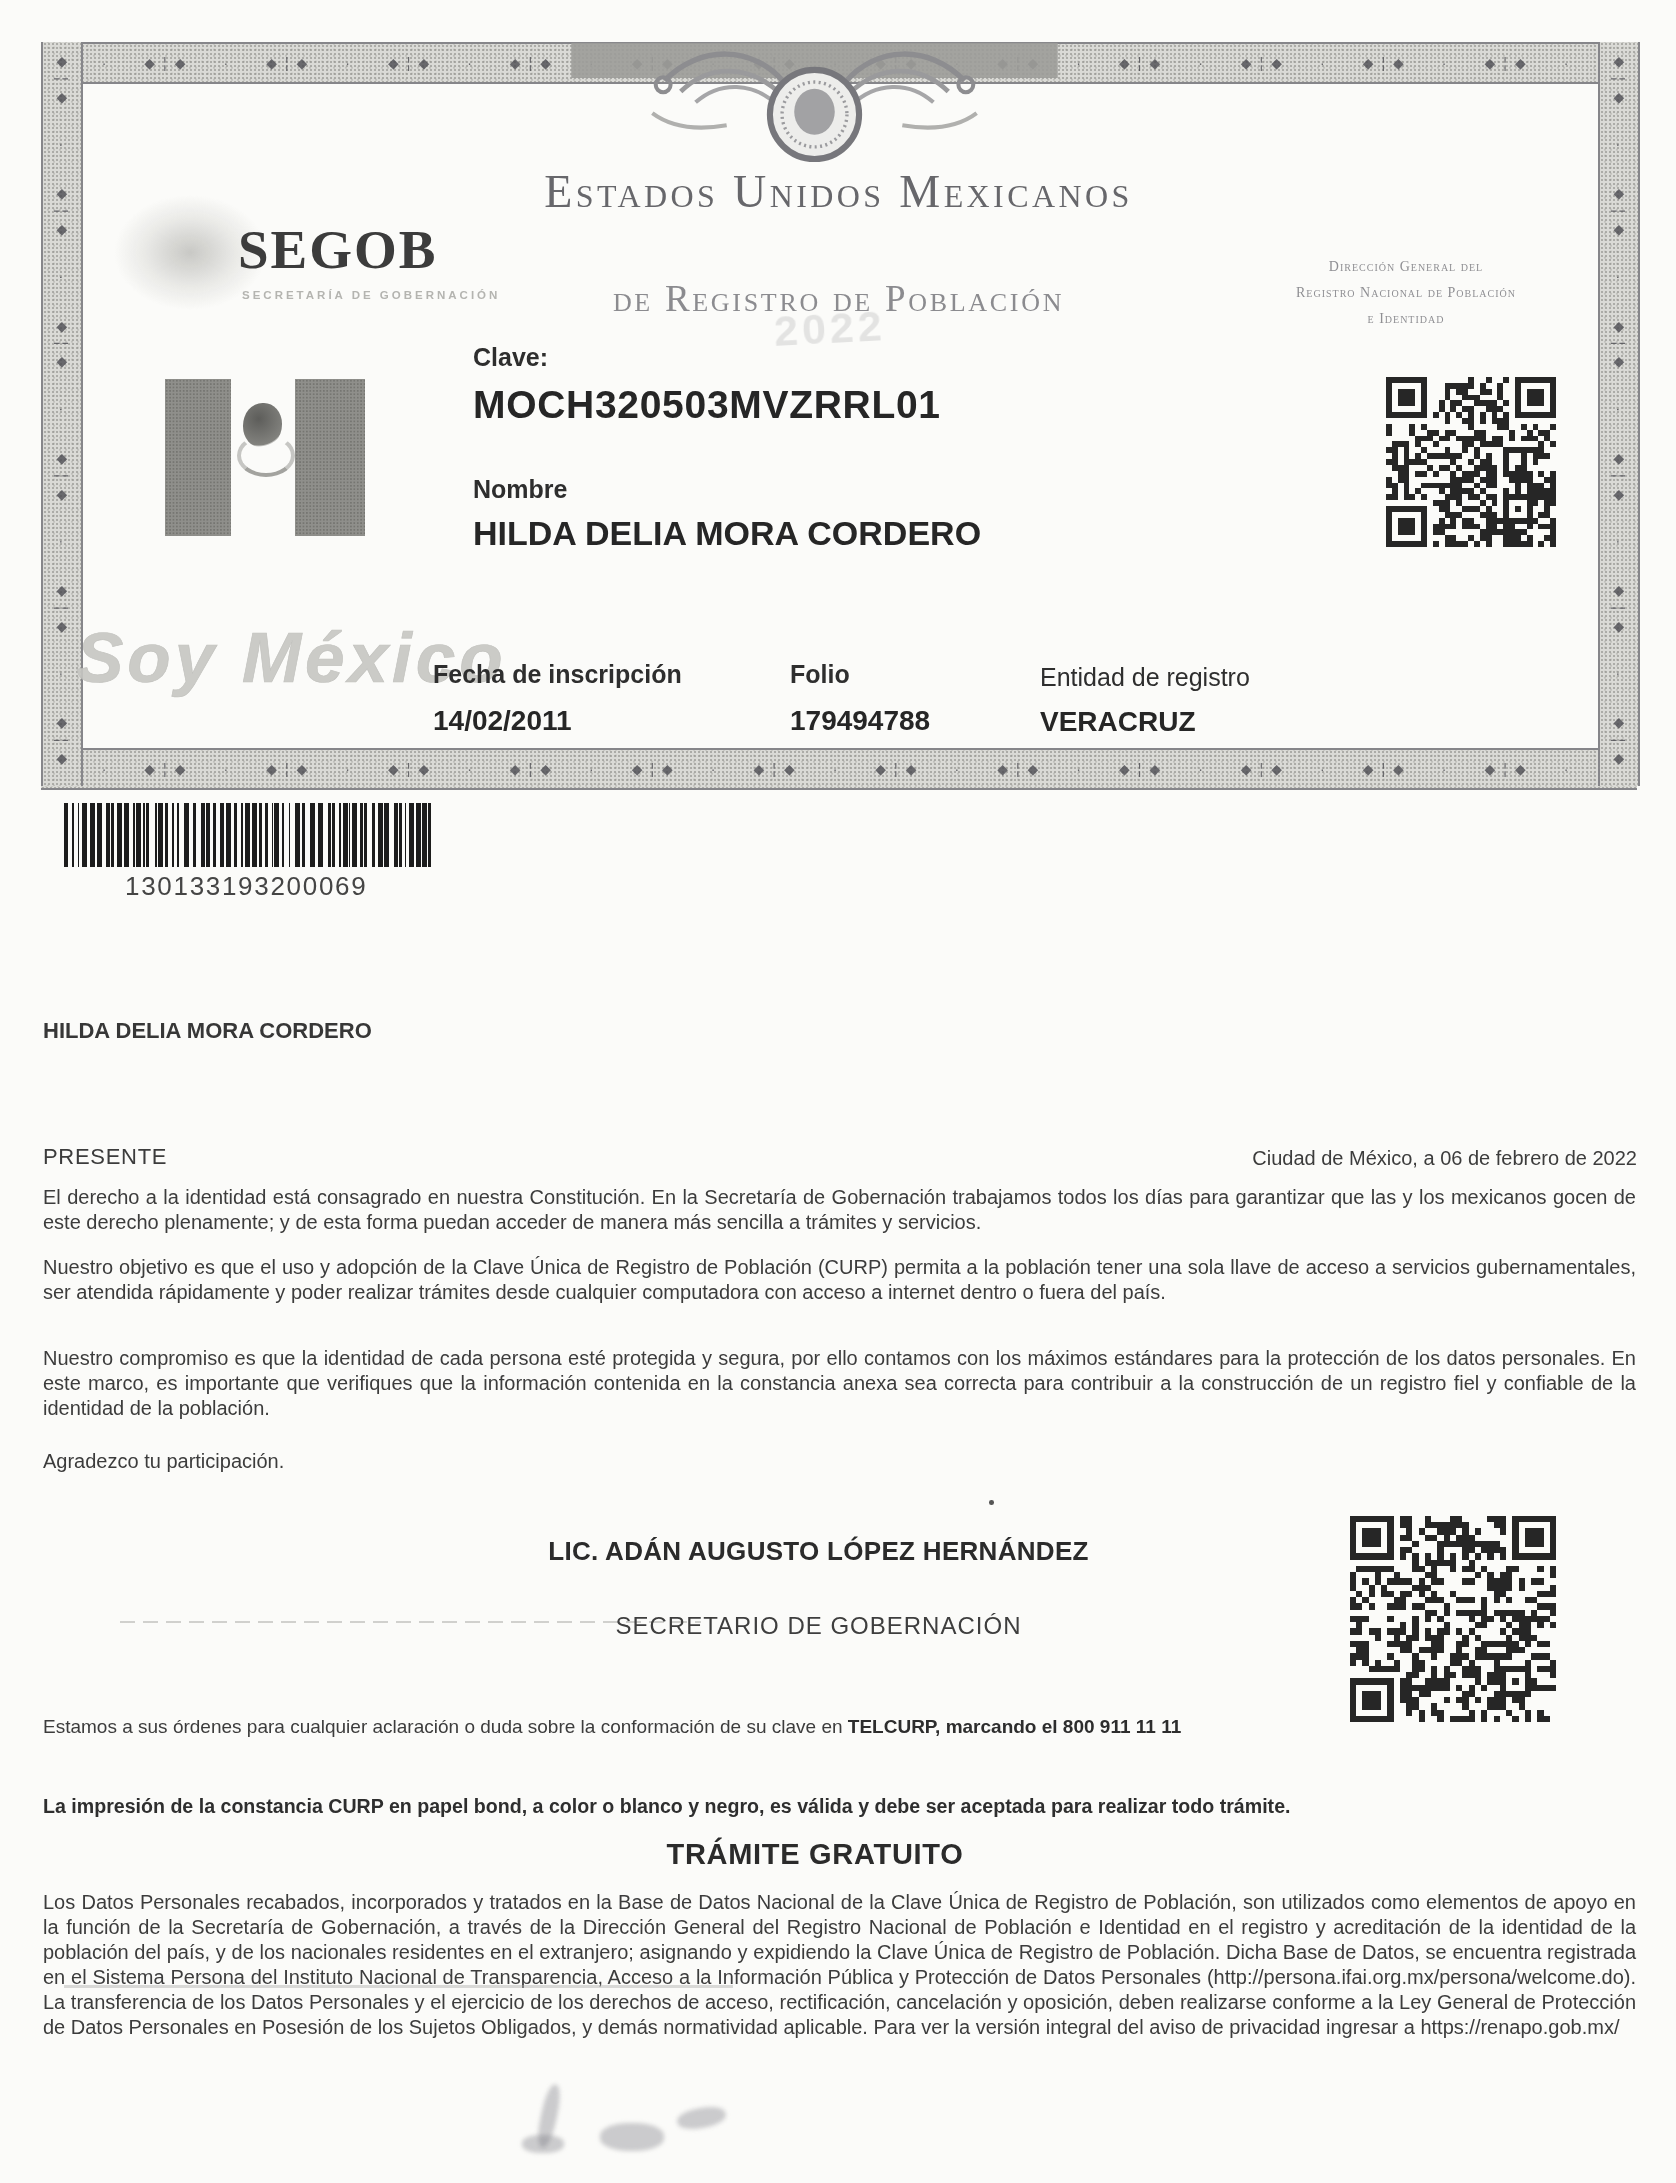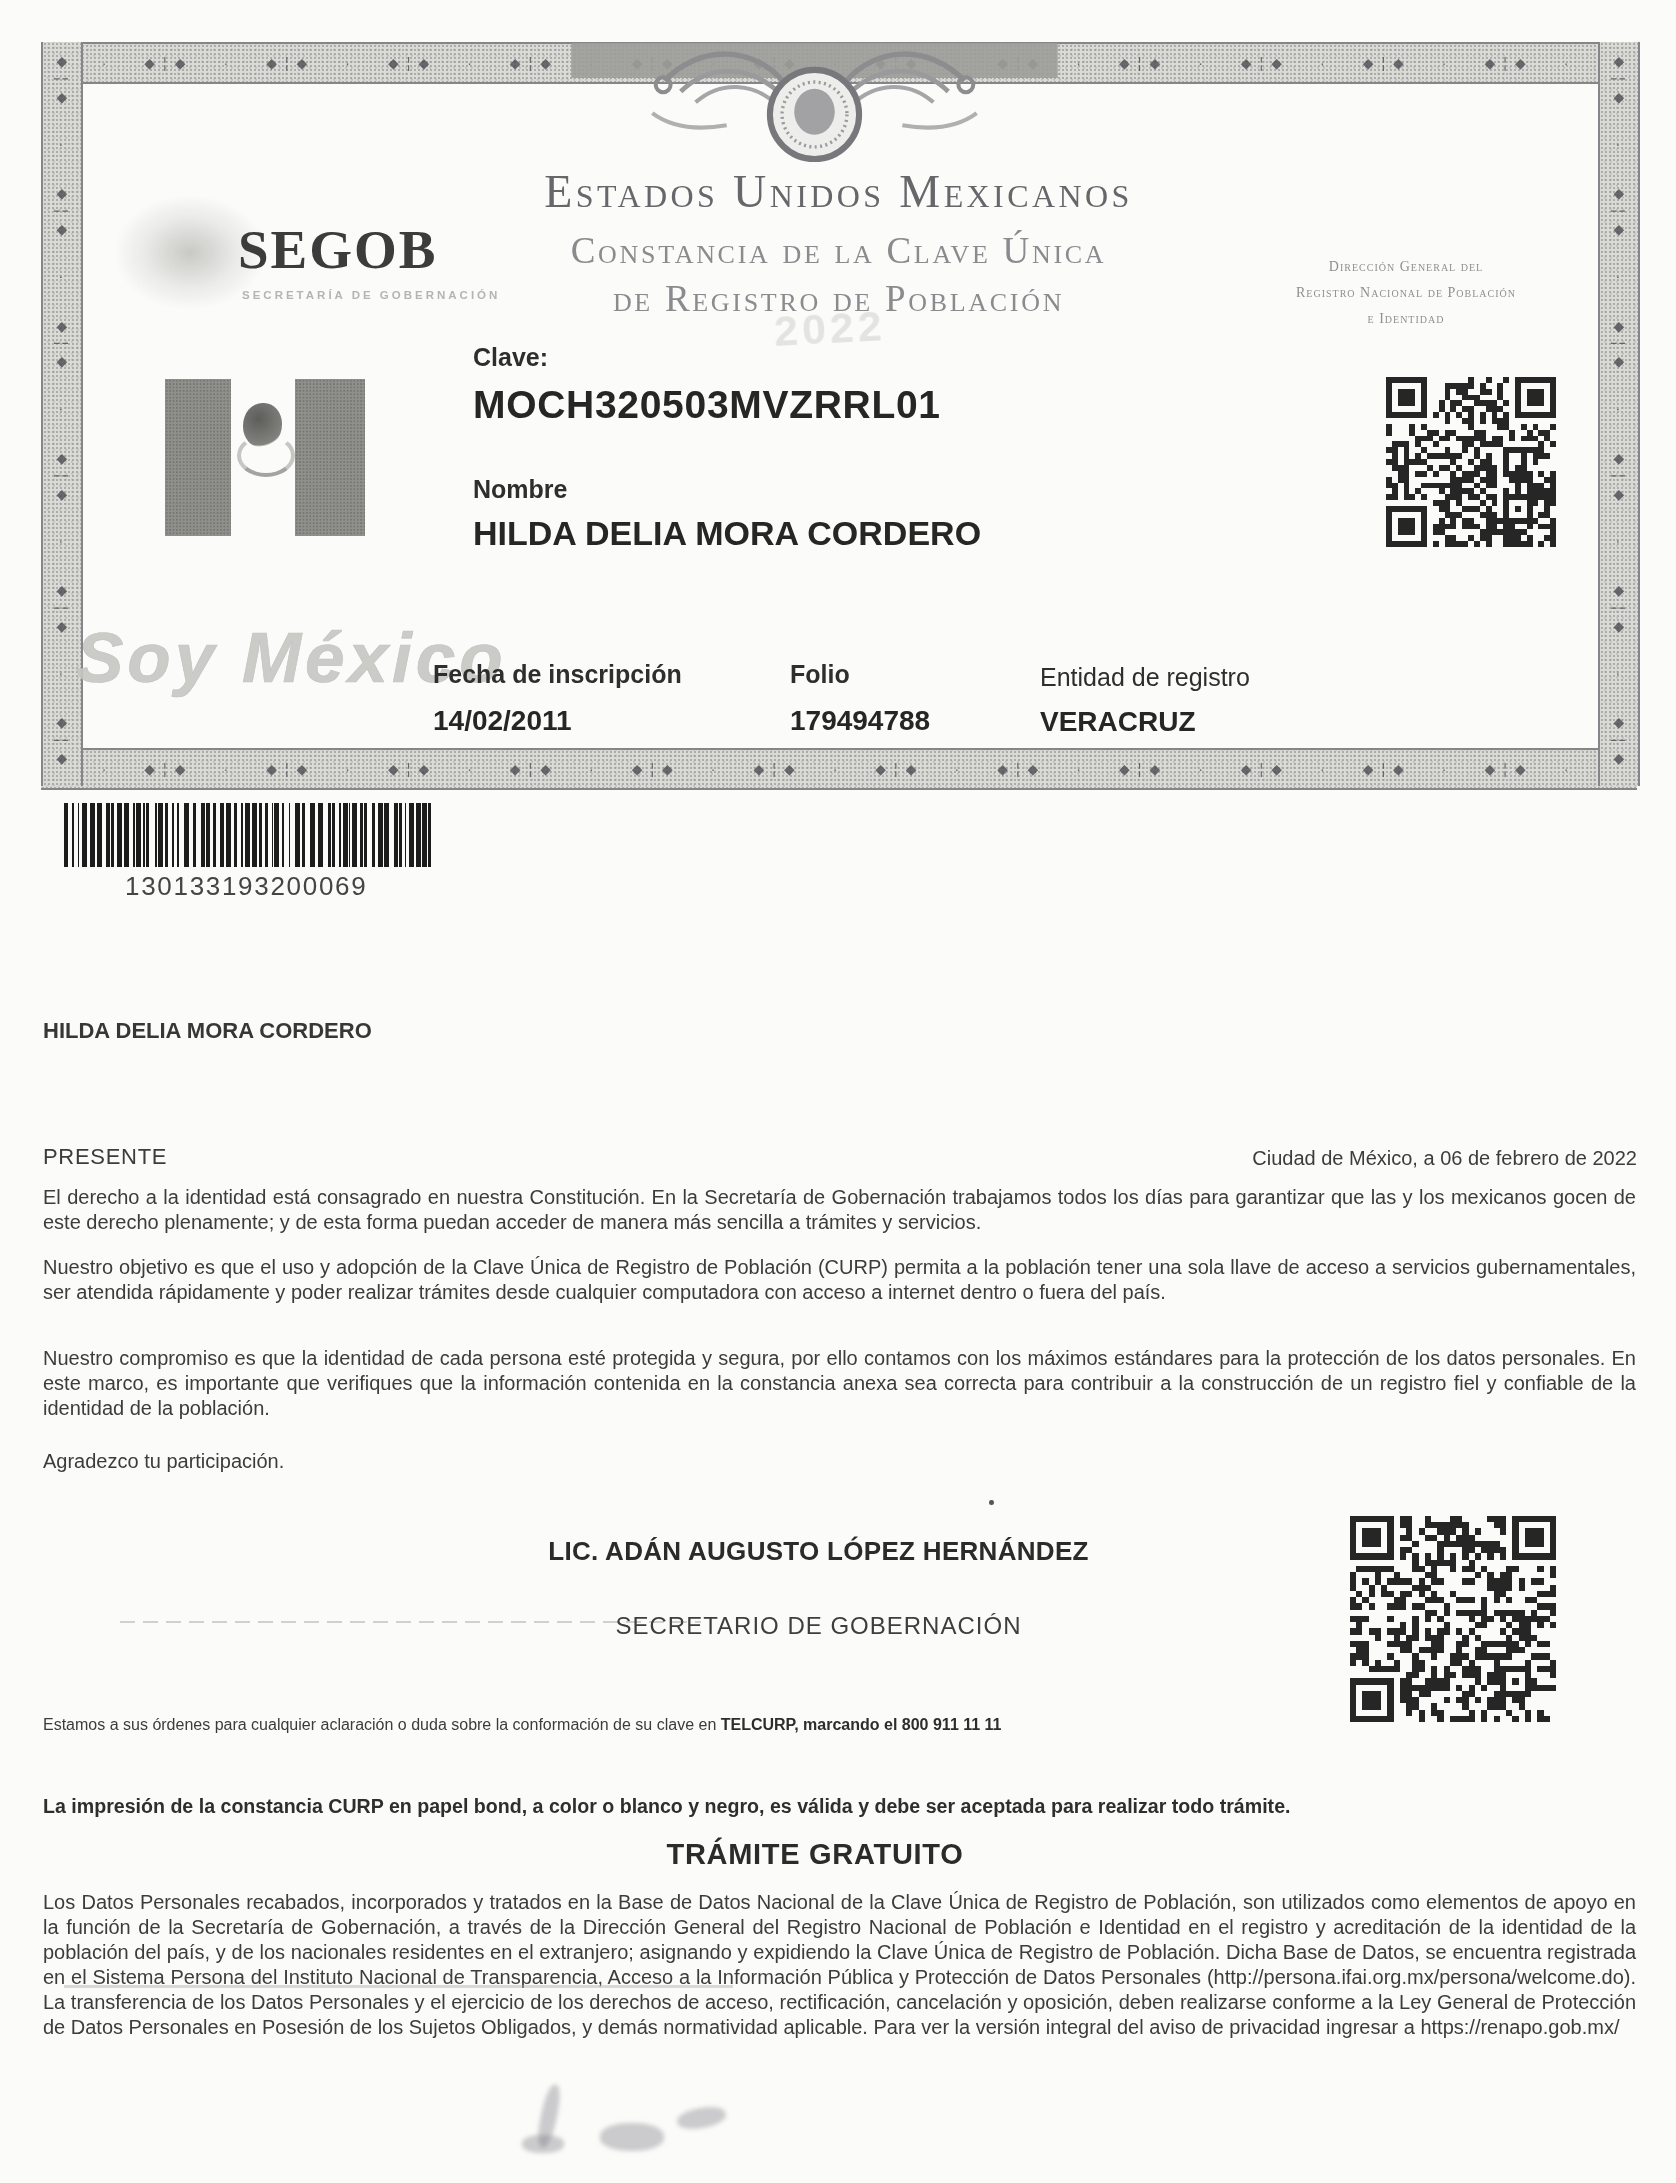--- a/index.html
+++ b/index.html
@@ -91,21 +91,21 @@
   .salutation{left:43px;top:1144px;font-size:22px;letter-spacing:0.7px;color:#3c3c3c;}
   .dateline{left:947px;top:1147px;width:690px;text-align:right;font-size:20px;color:#3c3c3c;}
   .para{left:43px;width:1593px;font-size:20px;line-height:25px;text-align:justify;color:#3c3c3c;}
   #p1{top:1185px;} #p2{top:1255px;} #p3{top:1346px;}
   .closing{left:43px;top:1450px;font-size:20px;color:#3c3c3c;}
   .sig-dot{left:989px;top:1500px;width:4.7px;height:4.7px;border-radius:50%;background:#555;}
   .signer-name{left:291px;top:1536px;width:1055px;text-align:center;font-size:26px;font-weight:700;color:#2b2b2b;letter-spacing:0.3px;}
   .sig-dashes{left:120px;top:1621px;width:581px;height:2px;opacity:.85;
     background:repeating-linear-gradient(90deg,#c9c9c6 0 15px,transparent 15px 23px);}
   .signer-title{left:291px;top:1612px;width:1055px;text-align:center;font-size:24px;letter-spacing:1px;color:#3e3e3e;}
-  .contact{left:43px;top:1716px;width:1593px;font-size:16px;color:#3c3c3c;}
+  .contact{left:43px;top:1716px;width:1593px;font-size:19px;color:#3c3c3c;}
   .contact b{font-weight:700;color:#2d2d2d;}
   .validity{left:43px;top:1795px;width:1593px;font-size:19.6px;font-weight:700;color:#2e2e2e;}
   .free{left:284px;top:1838px;width:1062px;text-align:center;font-size:29px;font-weight:700;letter-spacing:0.7px;color:#2b2b2b;}
   .privacy{left:43px;top:1890px;width:1593px;font-size:20px;line-height:25px;text-align:justify;color:#3c3c3c;}
 
   
   .smear1{left:64px;top:1985px;width:669px;height:3.4px;background:rgba(175,175,172,.45);filter:blur(0.7px);}
   .smudge{position:absolute;background:rgba(115,115,122,.35);filter:blur(2px);border-radius:45%;}
   .sm-a{left:541px;top:2084px;width:16px;height:64px;transform:rotate(12deg);}
   .sm-b{left:522px;top:2135px;width:42px;height:17.6px;}
@@ -147,21 +147,20 @@
     <circle cx="390" cy="122" r="66" fill="#ededeb" stroke="#77777c" stroke-width="9"></circle>
     <circle cx="390" cy="122" r="48" fill="none" stroke="#9b9b9e" stroke-width="5" stroke-dasharray="3 5"></circle>
     <ellipse cx="390" cy="118" rx="30" ry="34" fill="#8f8f92" opacity="0.8"></ellipse>
   </svg>
 
   <div class="abs segob-eagle"></div>
   <div class="abs segob-word">SEGOB</div>
   <div class="abs segob-sub">SECRETARÍA DE GOBERNACIÓN</div>
 
   <div class="abs doc-title">Estados Unidos Mexicanos</div>
-  <div class="abs doc-sub1">Constancia de la Clave Única</div>
   <div class="abs doc-sub2">de Registro de Población</div>
   <div class="abs dept">
     <div>Dirección General del</div>
     <div>Registro Nacional de Población</div>
     <div>e Identidad</div>
   </div>
   <div class="abs ghost-year">2022</div>
 
   <div class="abs flag">
     <div class="bar l"></div>

